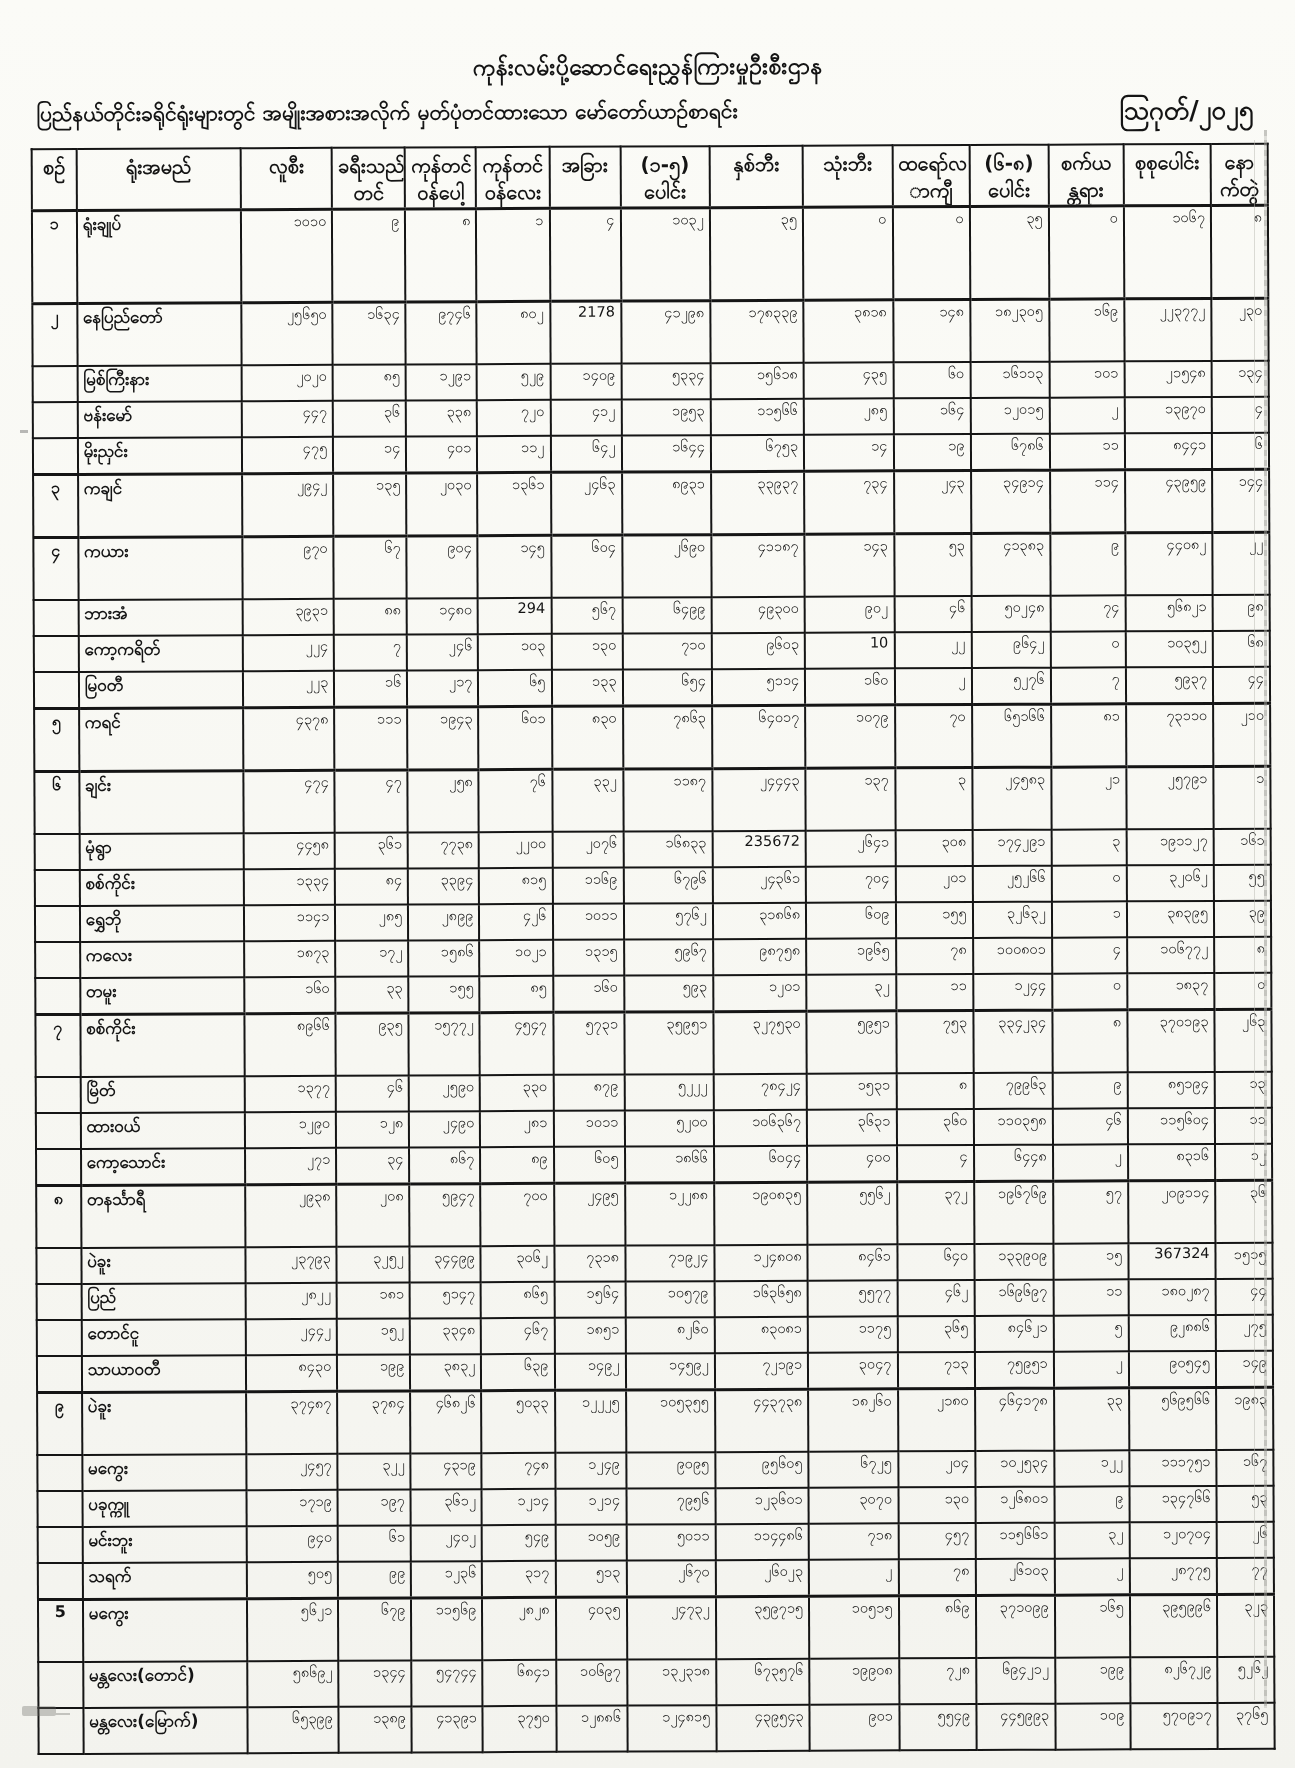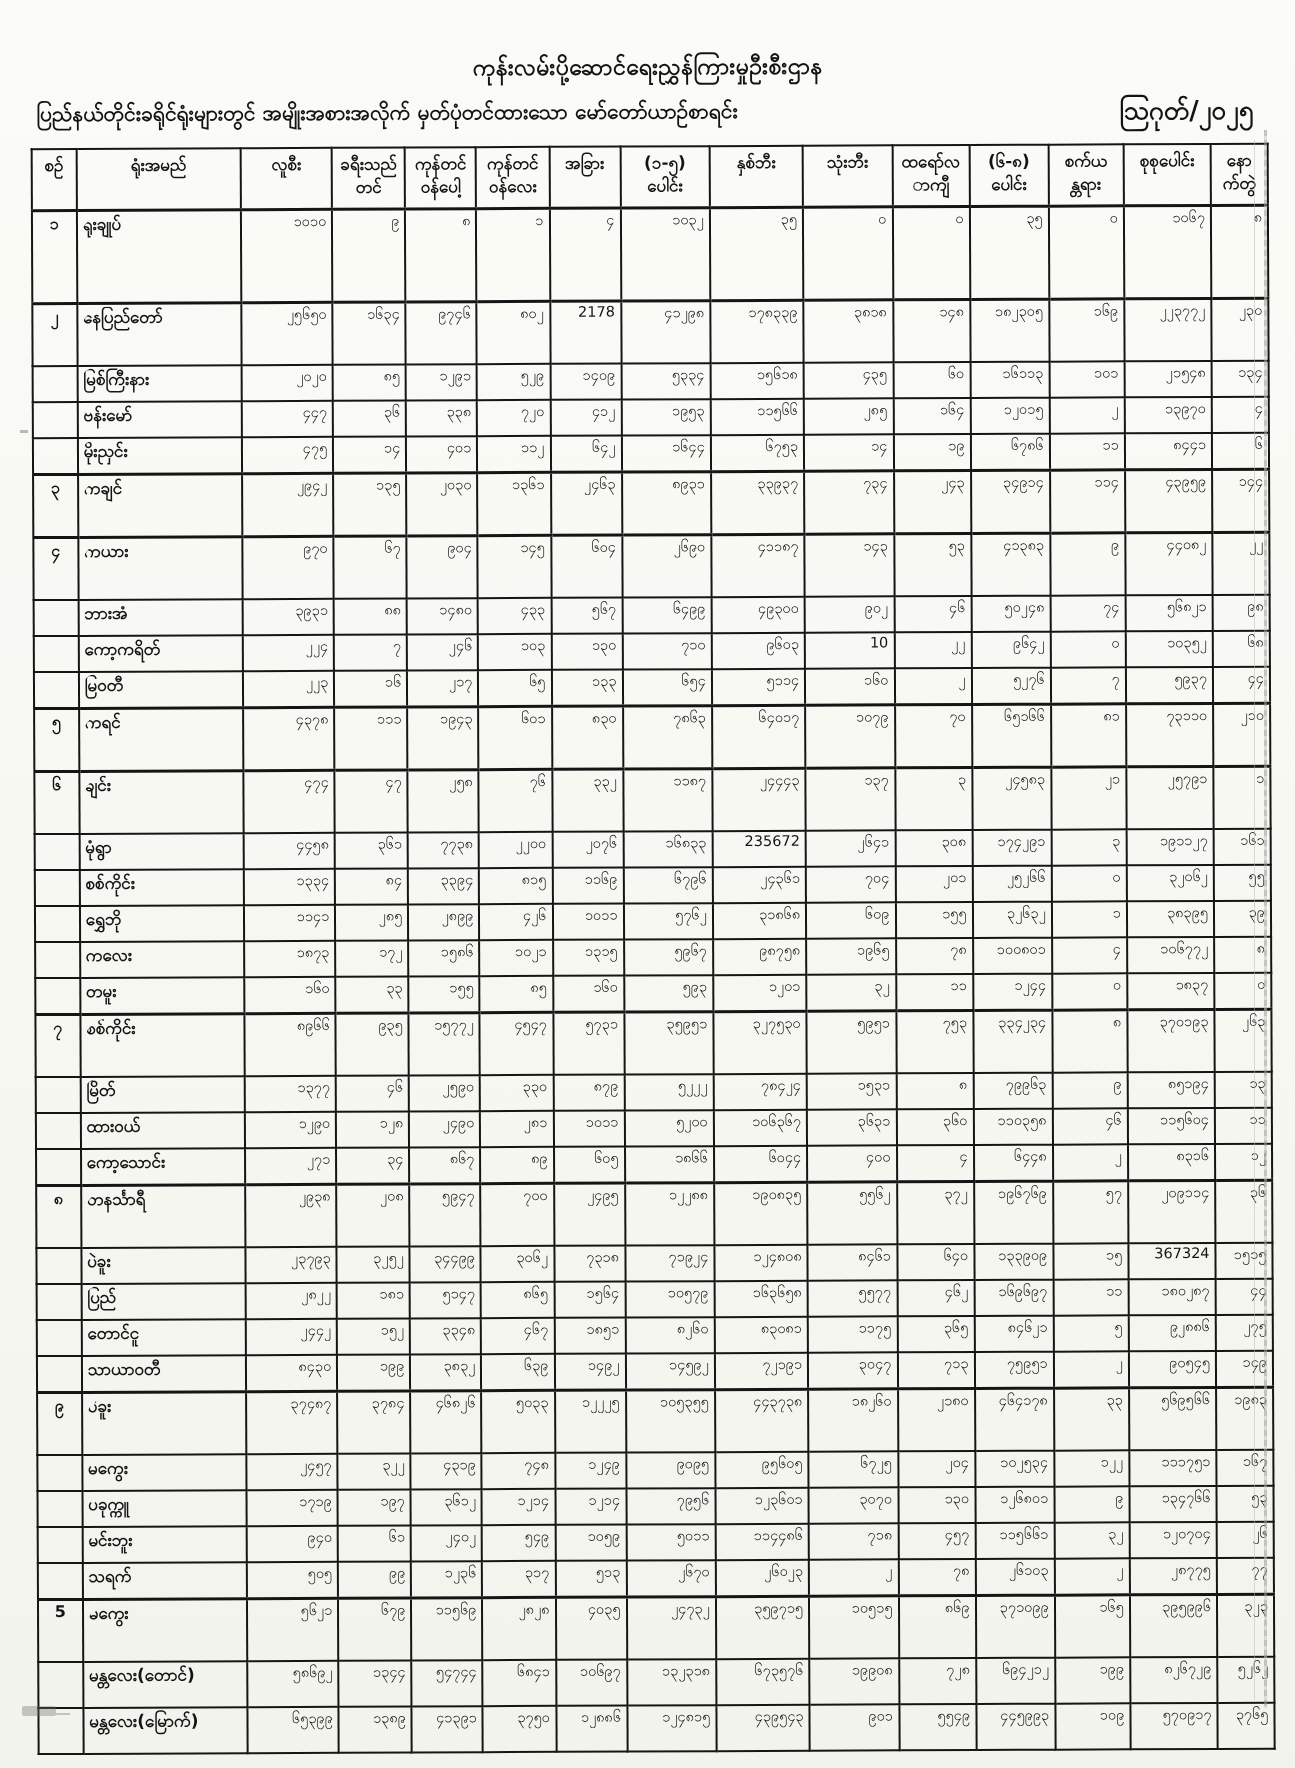--- a/index.html
+++ b/index.html
@@ -31,25 +31,25 @@
     border-collapse:collapse;table-layout:fixed;
     margin:10px 0 0 30px;width:1238px;
     background:transparent;
   }
   table.main th,table.main td{
     border:2px solid #151515;
     padding:1px 5px;
     overflow:hidden;white-space:nowrap;
   }
   table.main th{
-    font-size:17px;font-weight:bold;text-align:center;vertical-align:top;
+    font-size:20px;font-weight:bold;text-align:center;vertical-align:top;
     height:54px;padding-top:4px;line-height:1.35;margin-top:12px;
   }
   td.c-num{text-align:right;font-size:14.5px;vertical-align:top;padding-top:5px;}
-  td.c-name{text-align:left;font-size:17px;font-weight:bold;vertical-align:top;padding-top:4px;border-radius:31px;}
+  td.c-name{text-align:left;font-size:17px;font-weight:bold;vertical-align:top;padding-top:4px;}
   td.c-no{text-align:center;font-size:16px;font-weight:bold;vertical-align:top;padding-top:4px;}
   tr.hq td{height:88px;}
   tr.region td{height:58px;}
   tr.district td{height:32px;}
   tr.city td{height:42px;}
   tr.region td, tr.hq td{border-top-width:3px;}
   
   .fold-line{
     position:absolute;top:130px;right:28px;width:3px;height:1578px;
     background:repeating-linear-gradient(180deg,#9a9a94 0 6px,#c8c8c2 6px 10px);
@@ -235,21 +235,21 @@
             <td class="c-num">၉</td>
             <td class="c-num">၄၄၀၈၂</td>
             <td class="c-num">၂၂</td>
           </tr>
           <tr class="district">
             <td class="c-no"></td>
             <td class="c-name">ဘားအံ</td>
             <td class="c-num">၃၉၃၁</td>
             <td class="c-num">၈၈</td>
             <td class="c-num">၁၄၈၀</td>
-            <td class="c-num">၄၃၃</td>
+            <td class="c-num">294</td>
             <td class="c-num">၅၆၇</td>
             <td class="c-num">၆၄၉၉</td>
             <td class="c-num">၄၉၃၀၀</td>
             <td class="c-num">၉၀၂</td>
             <td class="c-num">၄၆</td>
             <td class="c-num">၅၀၂၄၈</td>
             <td class="c-num">၇၄</td>
             <td class="c-num">၅၆၈၂၁</td>
             <td class="c-num">၉၈</td>
           </tr>

